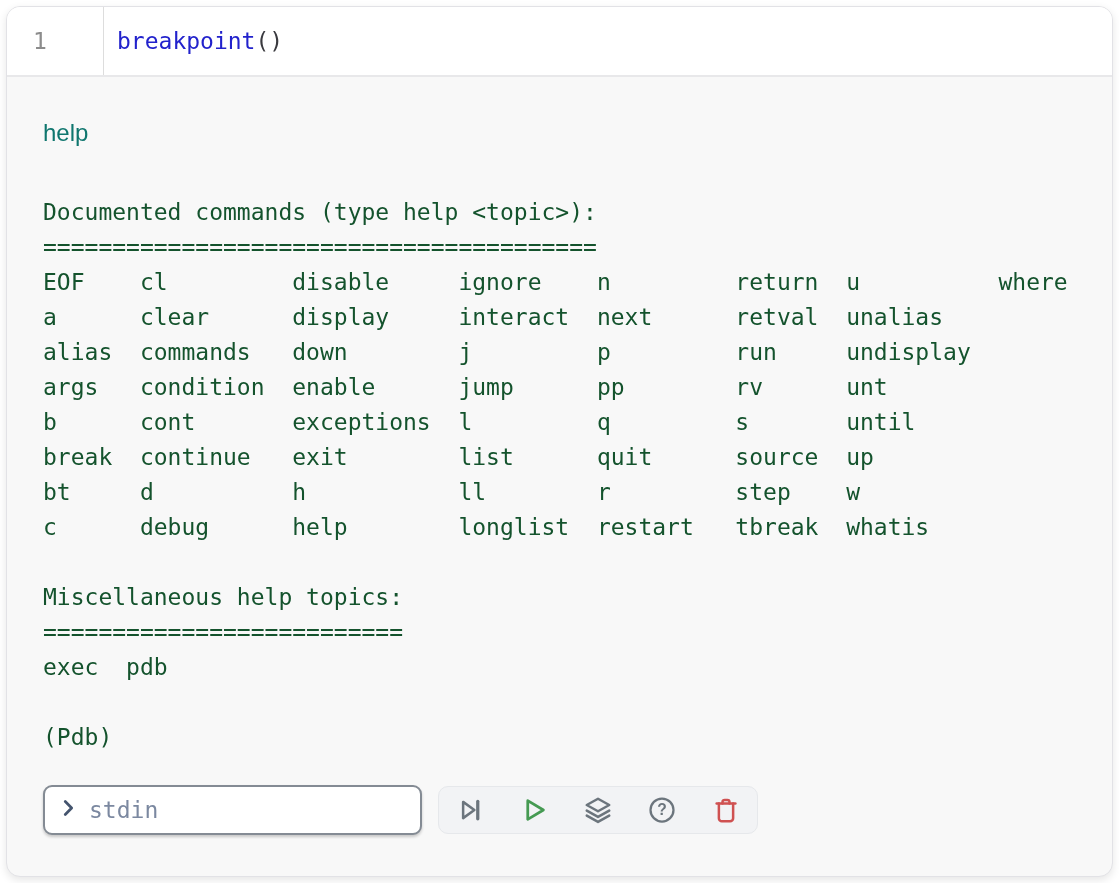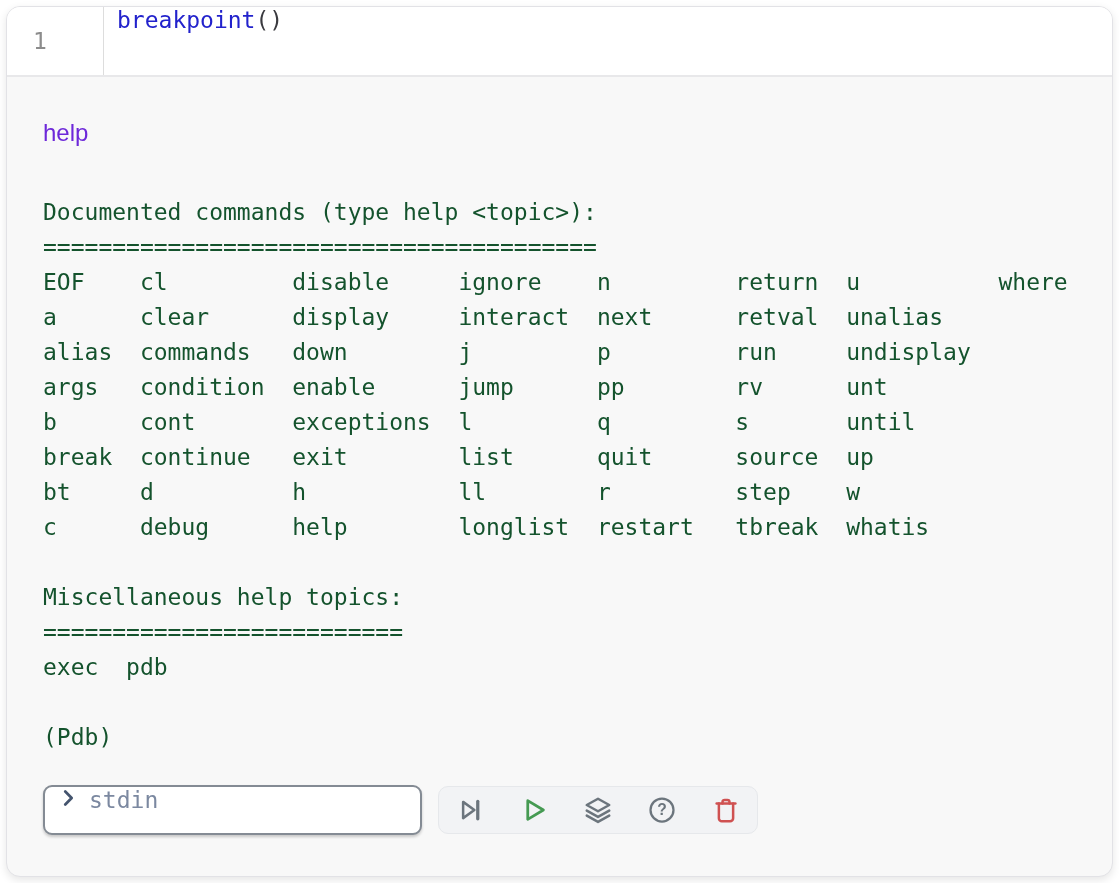--- a/index.html
+++ b/index.html
@@ -23,46 +23,46 @@
     display: flex; align-items: stretch;
     font-family: "DejaVu Sans Mono", "Liberation Mono", monospace;
     font-size: 23px;
   }
   .gutter {
     width: 97px; color: #8c8c8c;
     border-right: 1px solid #dddddd;
     display: flex; align-items: center;
     padding-left: 26px;
   }
-  .code-line { display: flex; align-items: flex-start; padding-left: 13px; }
+  .code-line { display: flex; align-items: center; padding-left: 13px; }
   .tok-builtin { color: #2222cc; }
   .tok-punct { color: #3a3a3f; }
 
   
   .output-area { padding: 42px 20px 0 36px; }
   .echoed-command {
-    color: #6d28d9; font-size: 24px; line-height: 28px;
+    color: #0f766e; font-size: 24px; line-height: 28px;
     font-family: "Liberation Sans", sans-serif;
   }
   .console-output {
     margin-top: 48px;
     font-family: "DejaVu Sans Mono", "Liberation Mono", monospace;
     font-size: 23px; line-height: 35px;
     color: #14532d; white-space: pre;
   }
 
   
   .controls { display: flex; align-items: center; margin-top: 30px; }
   .stdin-group {
     width: 379px; height: 50px;
     background: #ffffff;
     border: 2px solid #848b94;
     border-radius: 9px;
     box-shadow: 0 2px 3px rgba(0,0,0,0.20);
-    display: flex; align-items: flex-start;
+    display: flex; align-items: center;
     padding: 0 12px; gap: 10px;
   }
   .stdin-group svg { flex: 0 0 auto; }
   .stdin-input {
     flex: 1; min-width: 0;
     border: none; outline: none; background: transparent;
     font-family: "DejaVu Sans Mono", "Liberation Mono", monospace;
     font-size: 23px; color: #2b3444;
   }
   .stdin-input::placeholder { color: #7b88a0; opacity: 1; }

